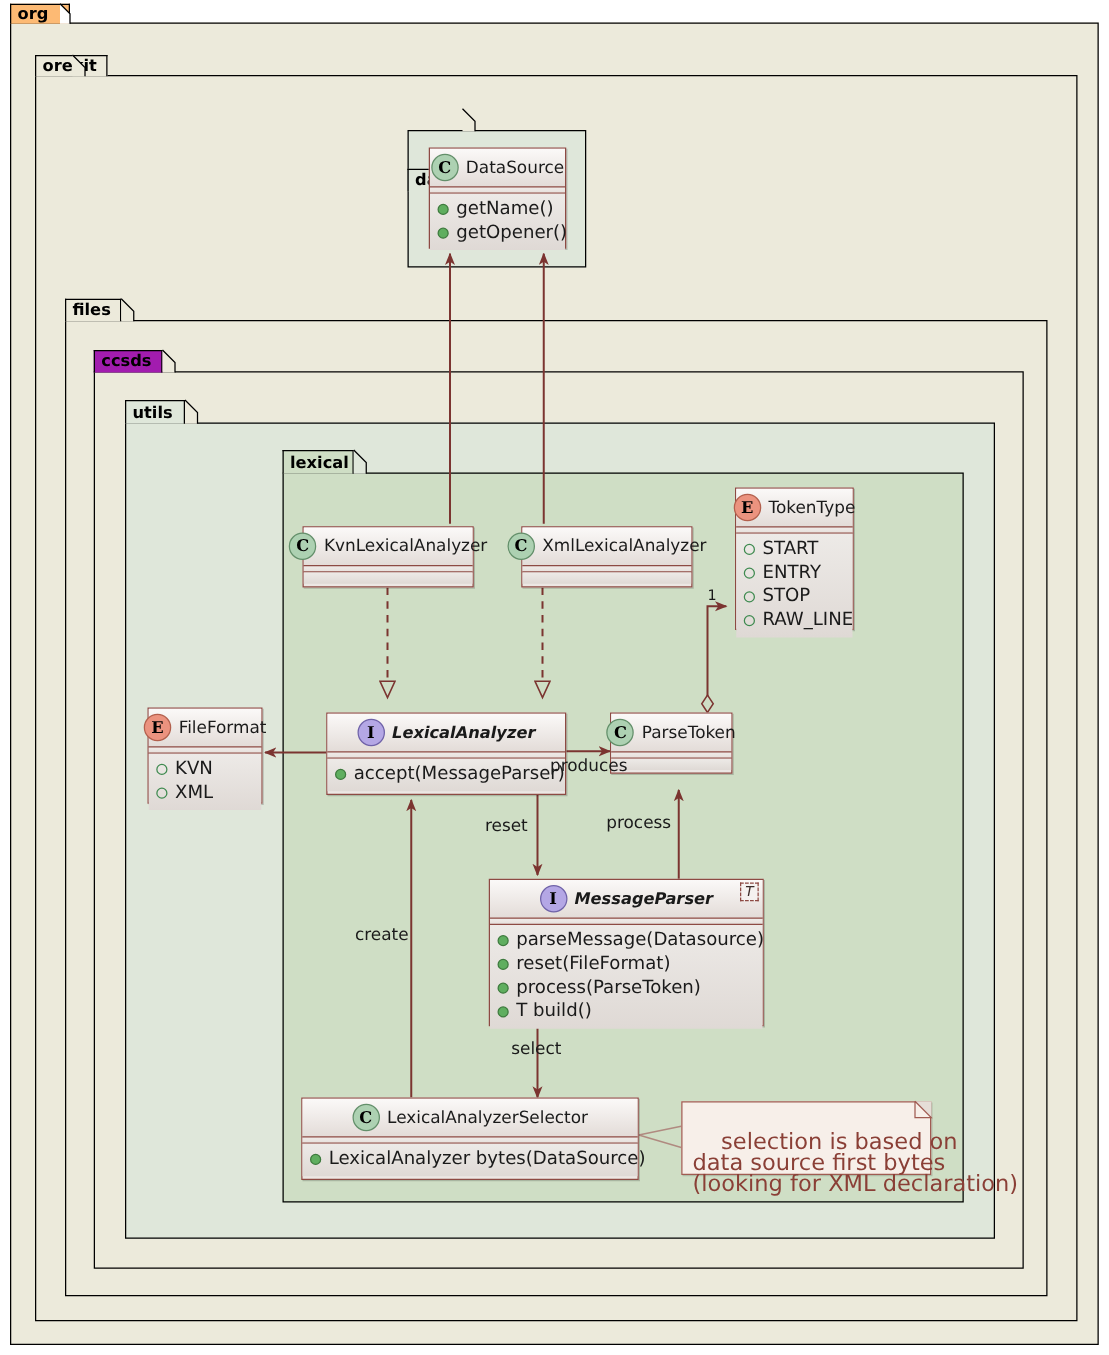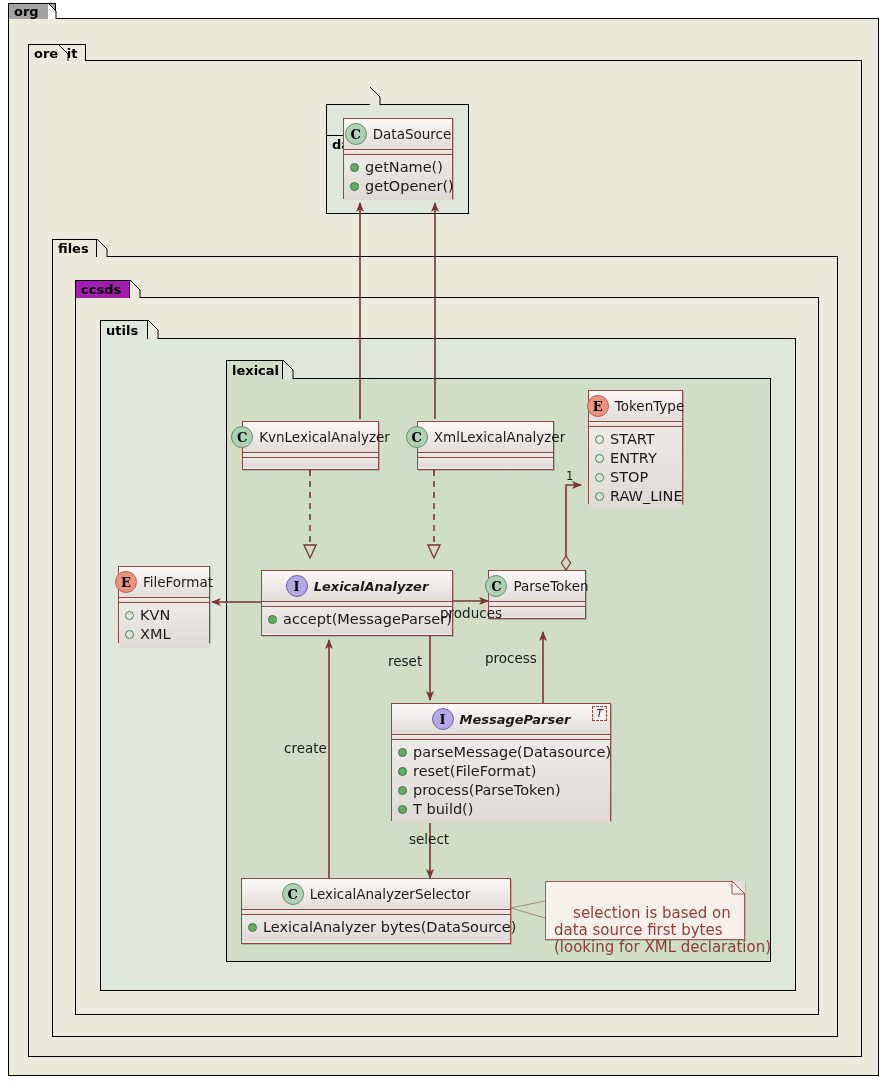--- a/index.html
+++ b/index.html
@@ -140,21 +140,21 @@
     line-height: 13px;
     background: #f5f2f0;
   }
 
   
   .note {
     position: absolute;
     box-sizing: border-box;
     background: #f7efe9;
     border: 1px solid #a05c52;
-    font-size: 15px;
+    font-size: 18px;
     color: #8a3f36;
     line-height: 17px;
     padding: 6px 8px 6px 8px;
     white-space: pre;
     box-shadow: 1px 1px 0 rgba(0,0,0,0.15);
   }
   .note-fold {
     position: absolute;
     right: -1px;
     top: -1px;
@@ -173,21 +173,21 @@
     line-height: 1;
   }
   .edge-label.tiny { font-size: 11.5px; }
 </style>
 </head>
 <body>
 
 <div id="diagram-root">
 
   <div class="pkg" style="left:8px; top:18px; width:871px; height:1058px; background:#eceadb;"></div>
-  <div class="pkg-tab" style="left:8px; top:3px; width:48px; height:16px; background:#a3a3a3;text-align:right;">
+  <div class="pkg-tab" style="left:8px; top:3px; width:48px; height:16px; background:#fdba74;text-align:right;">
     <span>org</span>
   </div>
   <svg class="layer">
     <polygon points="48,3 56,11 56,19 48,19" fill="#ffffff" stroke="none"></polygon>
     <polyline points="48,3 56,11 56,19" fill="none" stroke="#000000" stroke-width="1"></polyline>
   </svg>
 
   <div class="pkg" style="left:28px; top:60px; width:834px; height:997px; background:#eceadb;"></div>
   <div class="pkg-tab" style="left:28px; top:44px; width:58px; height:17px; background:#eceadb;">
     <span>orekit</span>

